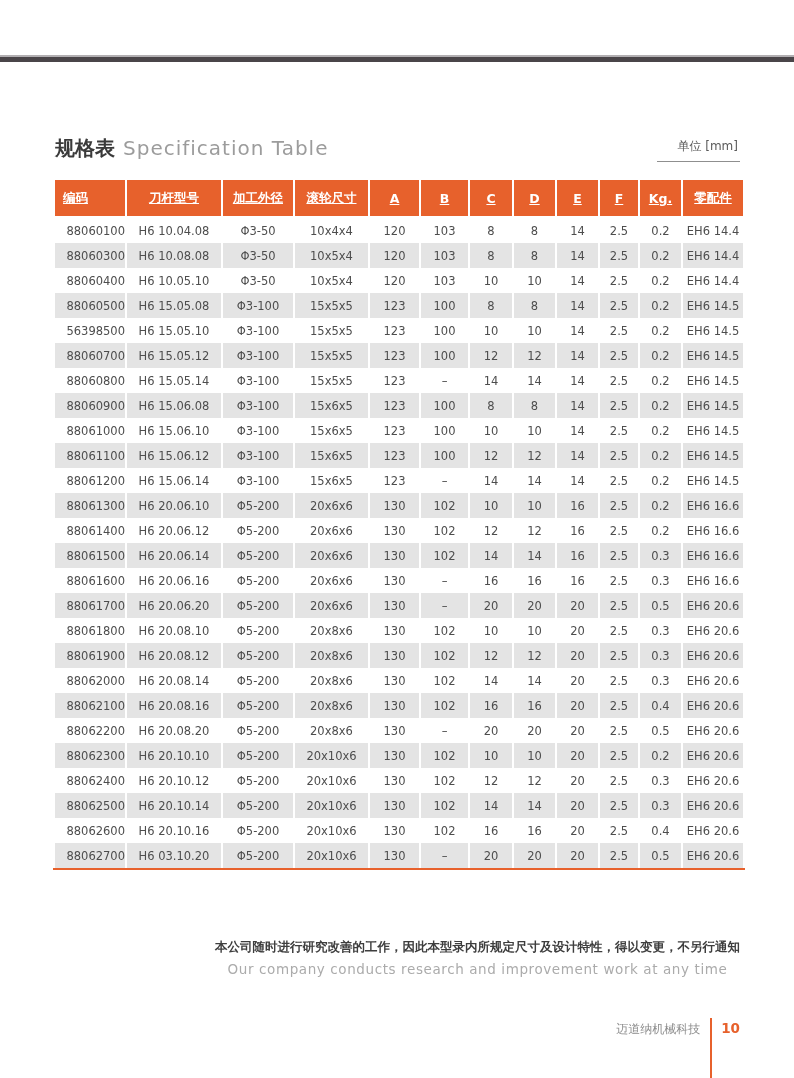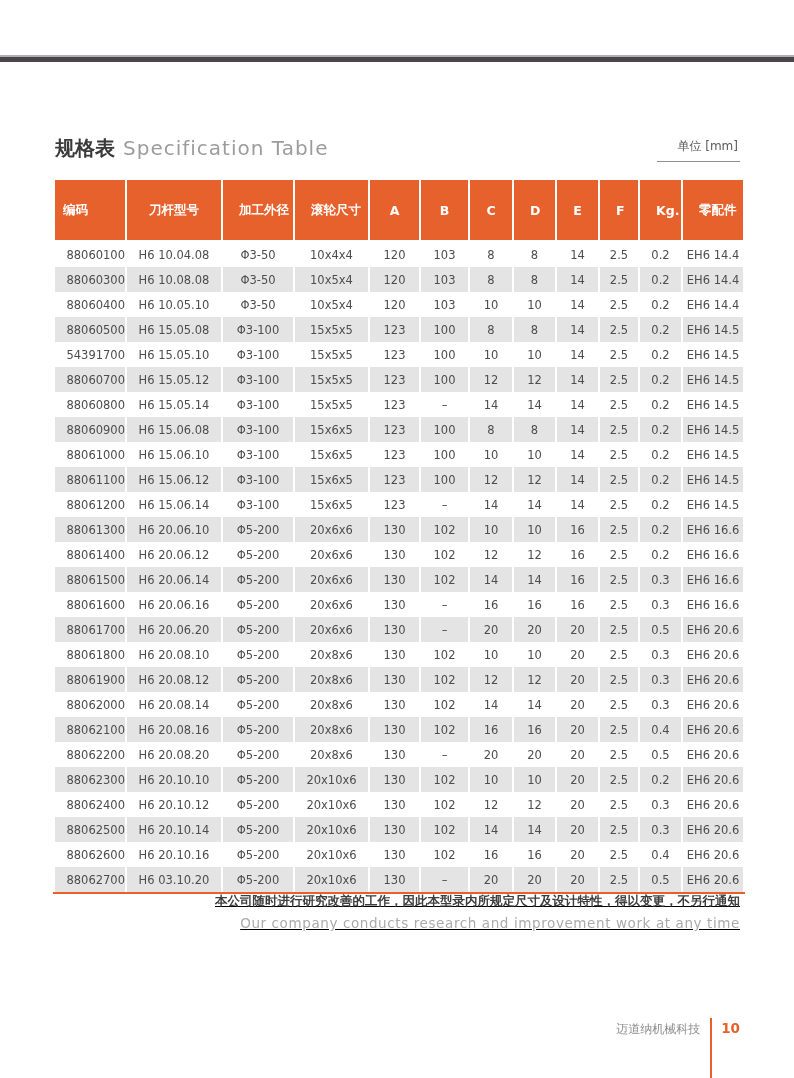--- a/index.html
+++ b/index.html
@@ -33,32 +33,32 @@
 
   .spec-table-wrap{position:absolute;top:180px;left:0;right:0;}
   table.spec-table{
     width:689px;margin:0 -2px;
     border-collapse:separate;border-spacing:2px 0;table-layout:fixed;
     border-bottom:2px solid var(--accent);
   }
   .spec-table th{
     background:var(--accent);color:#ffffff;
     height:28px;border-bottom:2px solid #ffffff;
-    font-size:12.5px;font-weight:bold;text-align:center;padding:16px;
-    white-space:nowrap;overflow:hidden;
+    font-size:12.5px;font-weight:bold;text-align:center;padding:4px;
+    white-space:nowrap;overflow:hidden;text-decoration:underline;
   }
   .spec-table th:first-child{text-align:left;padding-left:8px;}
   .spec-table td{
     height:25px;font-size:11.5px;color:#4D4D4D;background:#ffffff;
     text-align:center;padding:0;white-space:nowrap;overflow:hidden;
   }
   .spec-table td:first-child{text-align:right;padding-left:8px;}
   .spec-table tbody tr:nth-child(even) td{background:var(--row-gray);}
 
-  .disclaimer{position:absolute;top:892px;right:0;text-align:right;text-decoration:underline;}
+  .disclaimer{position:absolute;top:938px;right:0;text-align:center;}
   .disc-zh{font-size:12.5px;font-weight:bold;color:#3E3E3E;line-height:17px;}
   .disc-en{font-size:13.5px;color:#ABABAB;letter-spacing:0.6px;margin-top:5px;line-height:18px;}
 
   .page-footer{
     position:absolute;right:0;top:1018px;height:60px;
     display:flex;align-items:flex-start;
   }
   .footer-company{font-size:12px;color:#8C8C8C;padding-top:3px;}
   .footer-divider{width:2px;height:60px;background:var(--accent);margin:0 9px 0 10px;}
   .page-num{font-size:13.5px;font-weight:bold;color:var(--accent);padding-top:2px;}
@@ -160,21 +160,21 @@
             <td>123</td>
             <td>100</td>
             <td>8</td>
             <td>8</td>
             <td>14</td>
             <td>2.5</td>
             <td>0.2</td>
             <td>EH6 14.5</td>
           </tr>
           <tr>
-            <td>54391700</td>
+            <td>56398500</td>
             <td>H6 15.05.10</td>
             <td>Φ3-100</td>
             <td>15x5x5</td>
             <td>123</td>
             <td>100</td>
             <td>10</td>
             <td>10</td>
             <td>14</td>
             <td>2.5</td>
             <td>0.2</td>

